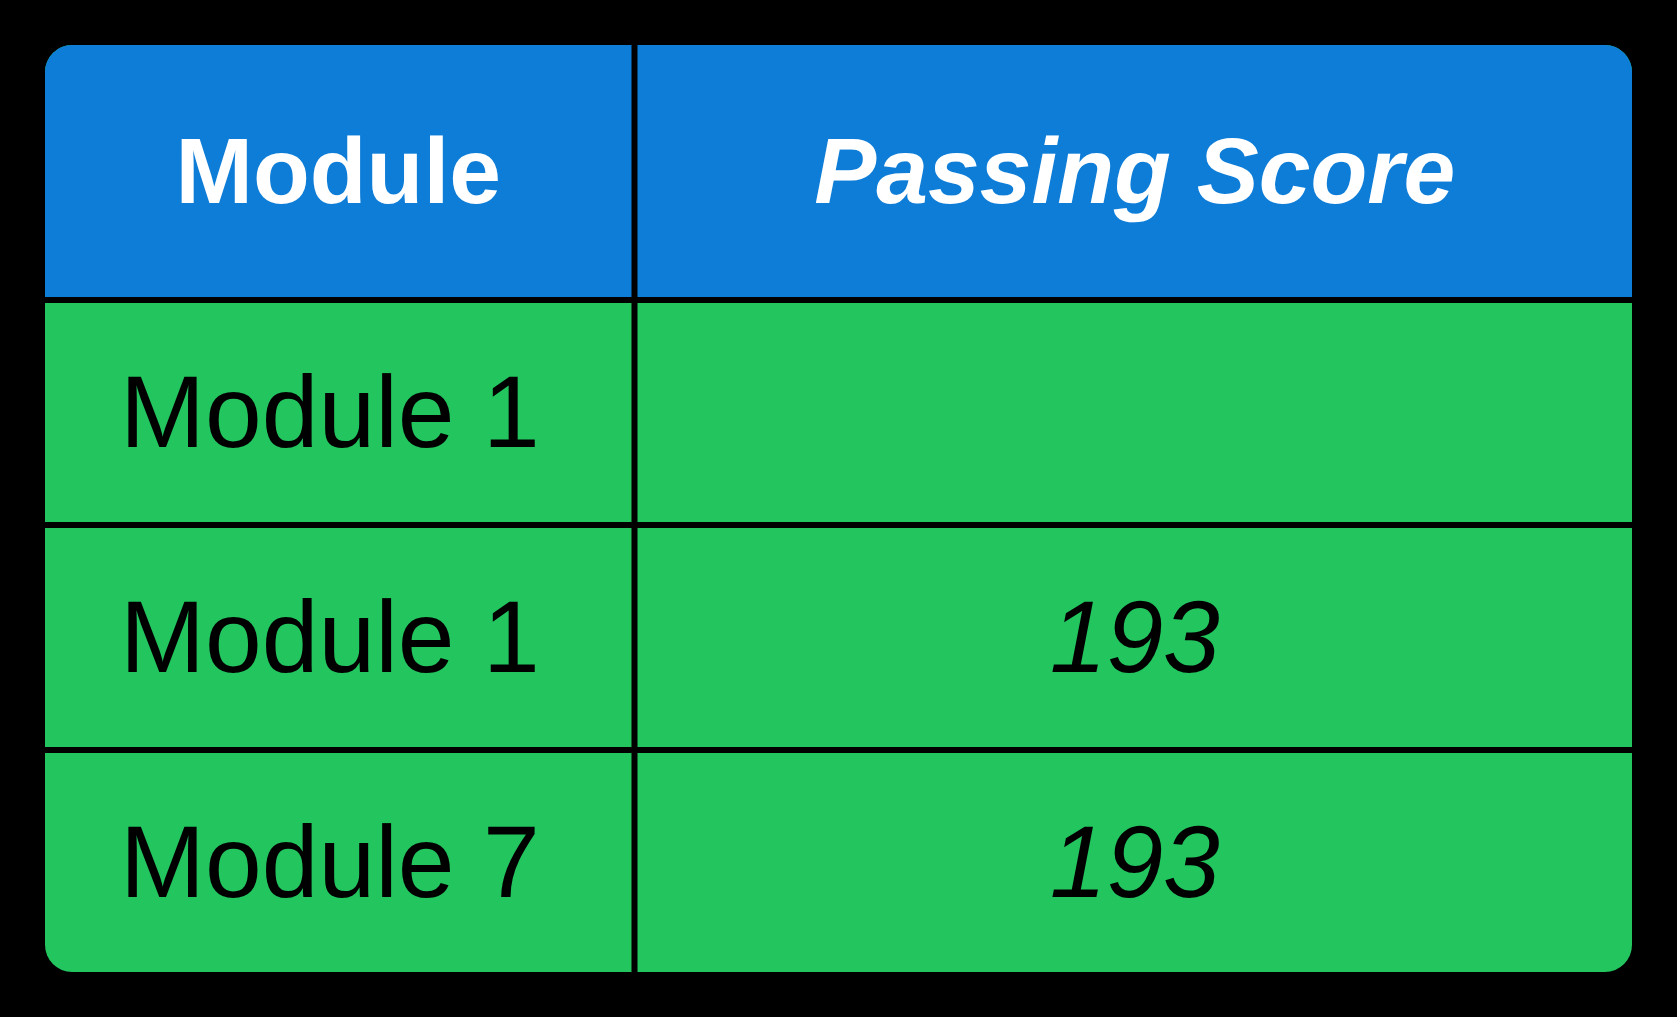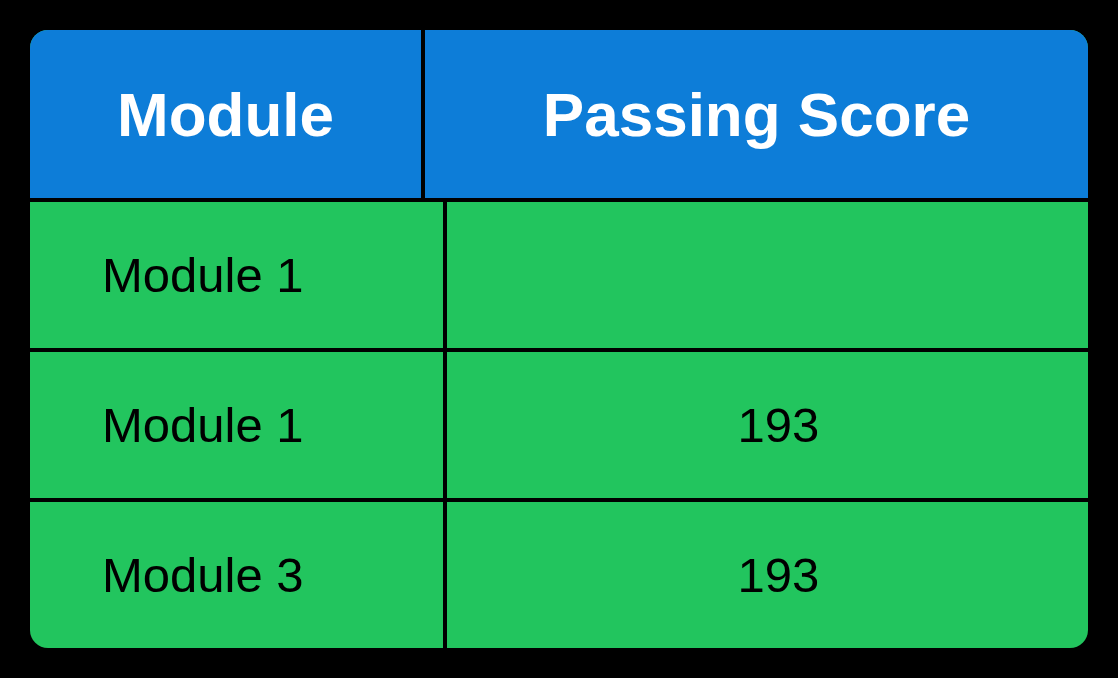--- a/index.html
+++ b/index.html
@@ -35,33 +35,33 @@
       color: #ffffff;
       font-size: 62px;
       font-weight: 600;
     }
     .col-module {
       width: 395px;
       border-right: 4px solid #000000;
     }
     .col-score {
       flex: 1;
+      font-style: italic;
     }
     .data-row {
       display: flex;
       flex: 1;
       border-top: 4px solid #000000;
     }
     .data-cell {
       display: flex;
       align-items: center;
-      font-size: 49px;
+      font-size: 68px;
       font-weight: 400;
       color: #000000;
-      margin-left: 22px;
     }
     .data-cell.col-module {
       padding-left: 50px;
       justify-content: flex-start;
     }
     .data-cell.col-score {
       justify-content: center;
     }
   </style>
 </head>
@@ -73,16 +73,16 @@
     <div class="header-cell col-score">Passing Score</div>
   </div>
   <div class="data-row">
     <div class="data-cell col-module">Module 1</div>
   </div>
   <div class="data-row">
     <div class="data-cell col-module">Module 1</div>
     <div class="data-cell col-score">193</div>
   </div>
   <div class="data-row">
-    <div class="data-cell col-module">Module 3</div>
+    <div class="data-cell col-module">Module 7</div>
     <div class="data-cell col-score">193</div>
   </div>
 </div>
 
 </body></html>

